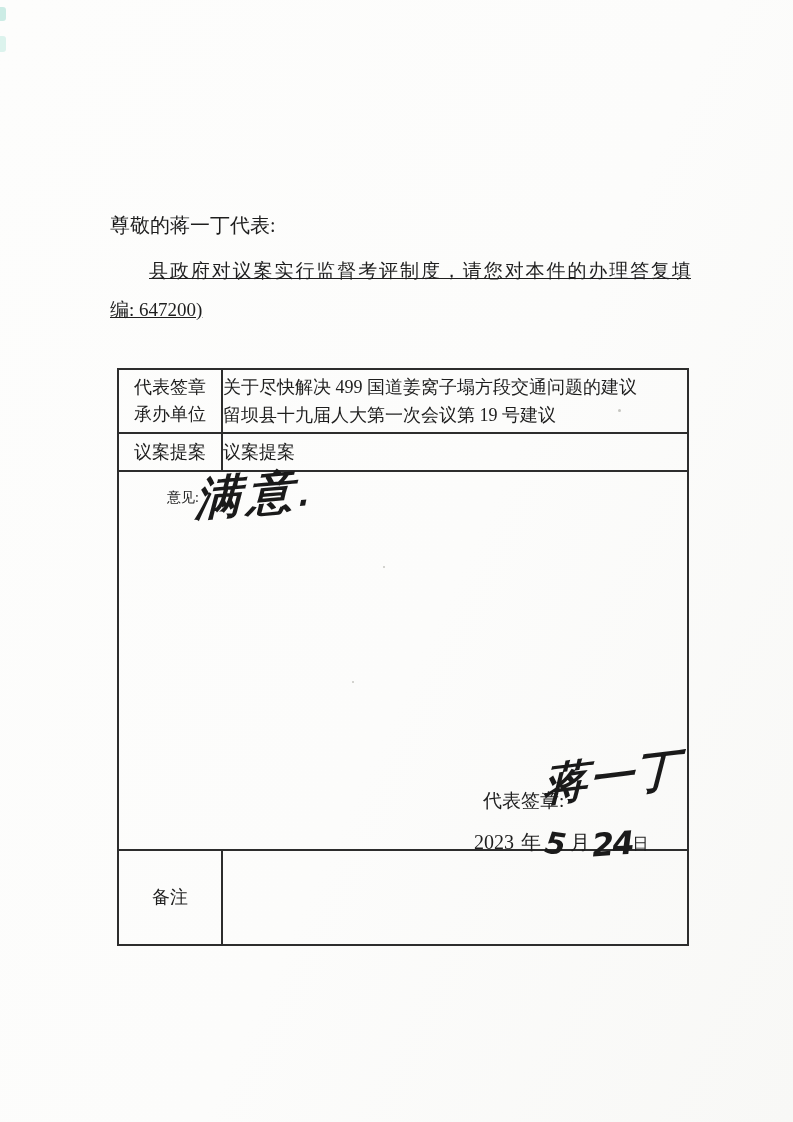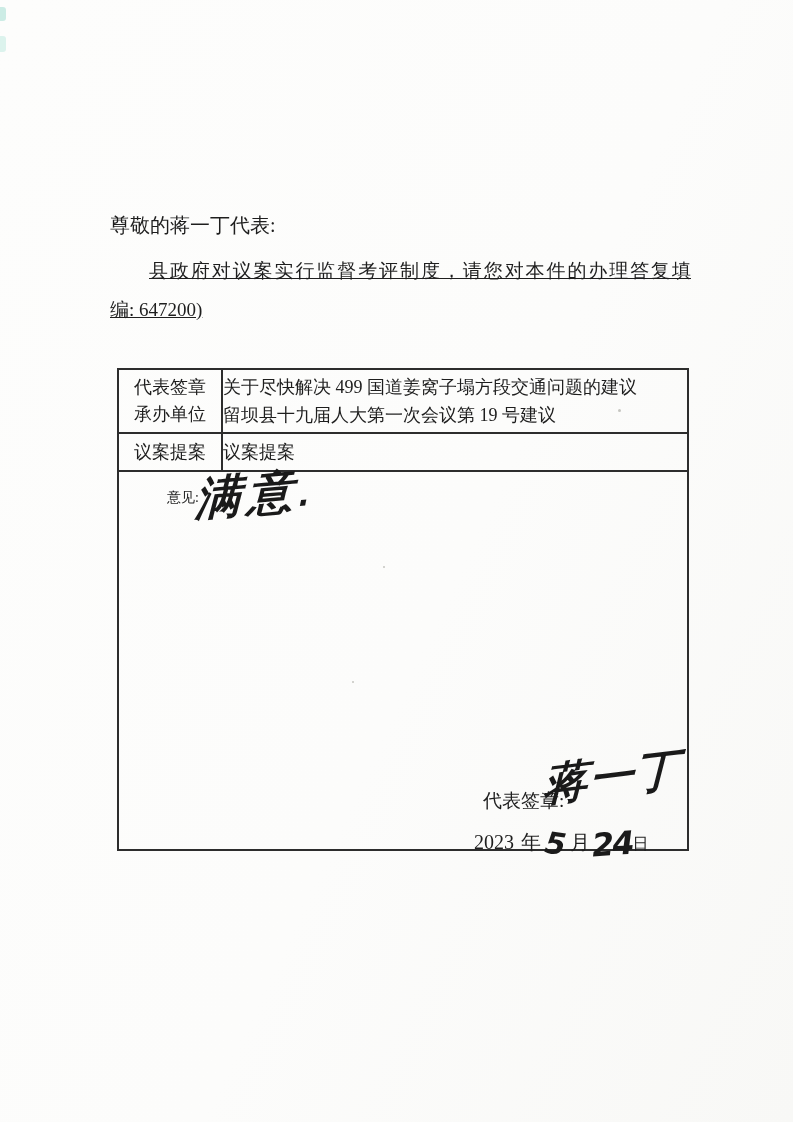--- a/index.html
+++ b/index.html
@@ -98,16 +98,20 @@
     </tr>
     <tr class="r3">
       <td colspan="2">
         <span class="opinion-label">意见:</span>
         <span class="hw hw-opinion"><span>满意</span><span class="dot">.</span></span>
         <span class="sig-label">代表签章:</span>
         <span class="hw hw-name">蒋一丁</span>
         <span class="date-line"><span>2023</span> <span class="unit">年</span><span class="hw hw-month">5</span><span class="unit">月</span><span class="hw hw-day">24</span><span class="day-unit">日</span></span>
       </td>
     </tr>
+    <tr class="r4">
+      <td class="lbl">备注</td>
+      <td class="val"></td>
+    </tr>
   </tbody>
     </table>
 
 </div>
 
 </body></html>

